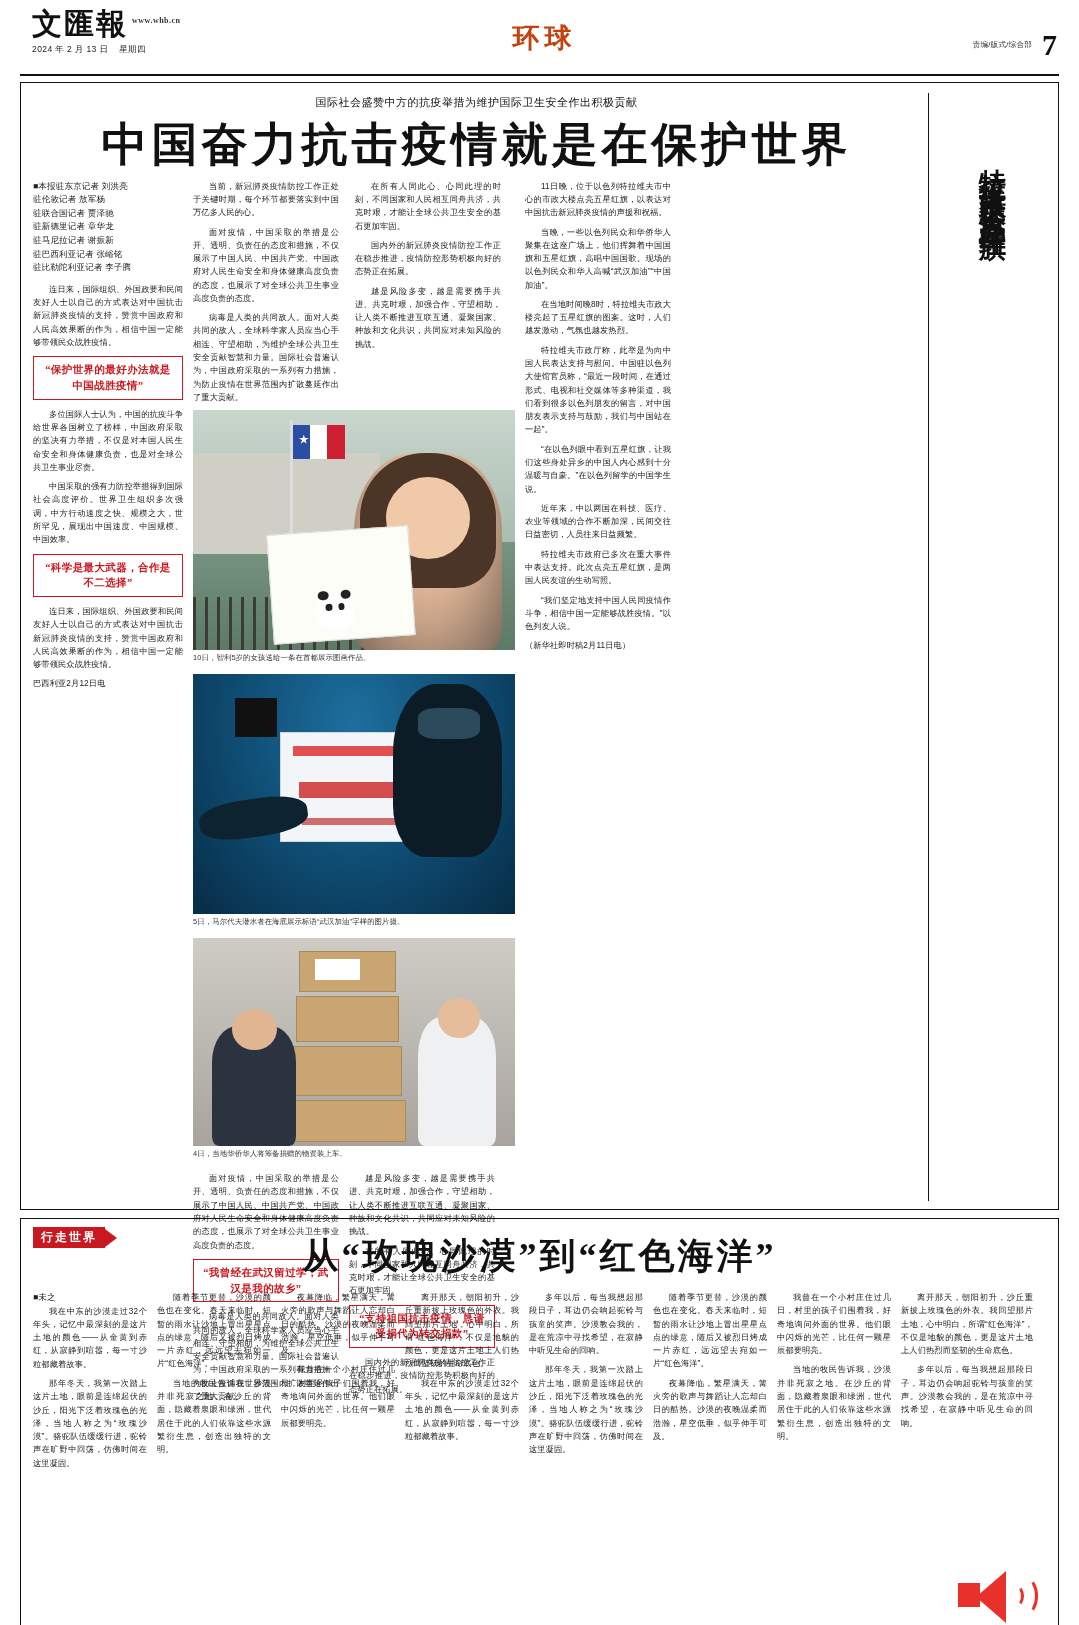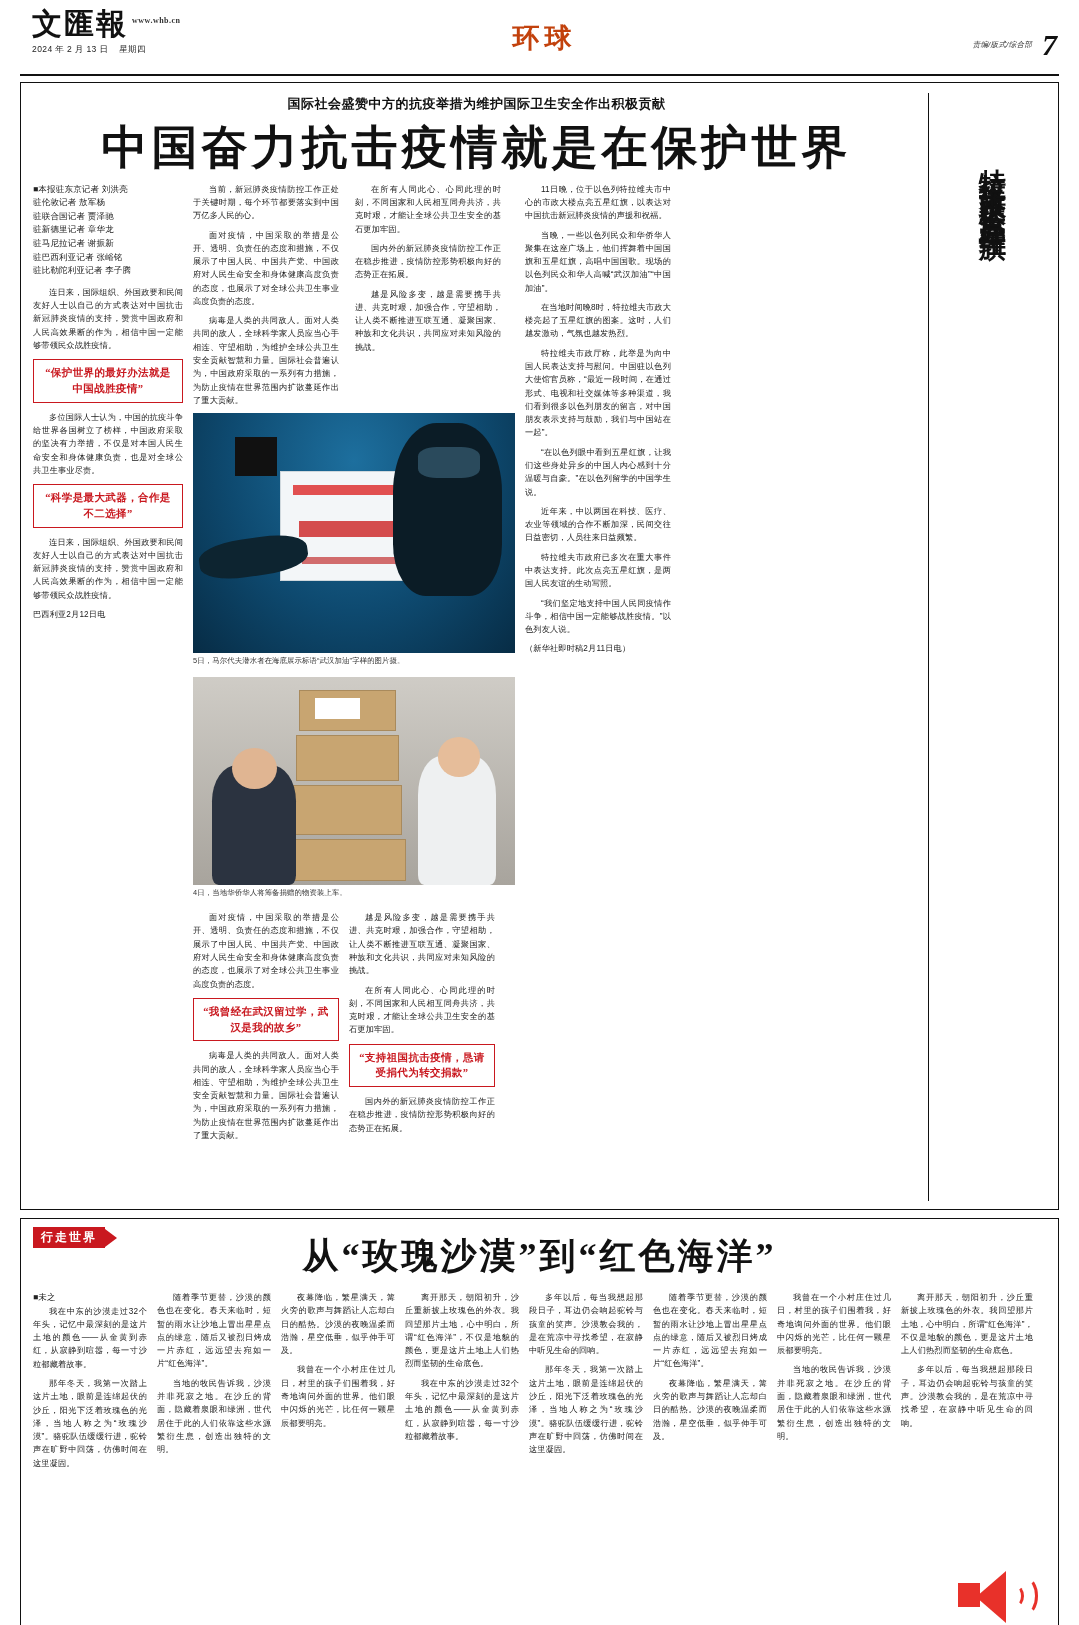--- a/index.html
+++ b/index.html
@@ -41,21 +41,21 @@
   .logo-date .wk { margin-left:8px; }
   .masthead-center {
     flex:1; text-align:center; padding-top:12px;
   }
   .section-name {
     font-family:Liberation Serif, serif;
     font-weight:bold; font-size:27px; letter-spacing:5px; color:#c2410c;
   }
   .masthead-right {
     width:190px; text-align:right; padding-top:22px;
-    display:flex; justify-content:flex-end; align-items:center; gap:10px;font-style:italic;
+    display:flex; justify-content:flex-end; align-items:center; gap:10px;
   }
   .editor-credit { font-size:7.5px; color:#333; letter-spacing:.3px; }
   .page-num {
     font-family:"Liberation Serif", serif;
     font-size:30px; font-weight:bold; color:#111; line-height:1;
   }
   .rule-thick { height:2px; background:#111; margin:2px 20px 0 20px; }
 
   
   .frame {
@@ -71,22 +71,22 @@
     width:118px;
     border-left:1px solid #111;
     padding-left:10px;
     position:relative;
   }
 
   
   .kicker {
     text-align:center;
     font-family:"Liberation Serif", serif;
-    font-weight:bold;
-    font-size:13px;
+    font-weight:normal;
+    font-size:11px;
     letter-spacing:.5px;
     color:#111;
     margin-top:2px;
   }
   .headline {
     text-align:center;
     font-family:"Liberation Serif", serif;
     font-weight:bold;
     font-size:46px;
     letter-spacing:4px;
@@ -312,40 +312,64 @@
             <div class="byline-line">驻伦敦记者 敖军杨</div>
             <div class="byline-line">驻联合国记者 贾泽驰</div>
             <div class="byline-line">驻新德里记者 章华龙</div>
             <div class="byline-line">驻马尼拉记者 谢振新</div>
             <div class="byline-line">驻巴西利亚记者 张峪铭</div>
             <div class="byline-line">驻比勒陀利亚记者 李子腾</div>
           </div>
           <p class="ptext indent">连日来，国际组织、外国政要和民间友好人士以自己的方式表达对中国抗击新冠肺炎疫情的支持，赞赏中国政府和人民高效果断的作为，相信中国一定能够带领民众战胜疫情。</p>
           <div class="quote-box">“保护世界的最好办法就是中国战胜疫情”</div>
           <p class="ptext indent">多位国际人士认为，中国的抗疫斗争给世界各国树立了榜样，中国政府采取的坚决有力举措，不仅是对本国人民生命安全和身体健康负责，也是对全球公共卫生事业尽责。</p>
+          <p class="ptext indent">中国采取的强有力防控举措得到国际社会高度评价。世界卫生组织多次强调，中方行动速度之快、规模之大，世所罕见，展现出中国速度、中国规模、中国效率。</p>
           <div class="quote-box">“科学是最大武器，合作是不二选择”</div>
           <p class="ptext indent">连日来，国际组织、外国政要和民间友好人士以自己的方式表达对中国抗击新冠肺炎疫情的支持，赞赏中国政府和人民高效果断的作为，相信中国一定能够带领民众战胜疫情。</p>
           <p class="ptext">巴西利亚2月12日电</p>
         </div>
 
         <div style="width:322px;">
           <div style="display:flex; gap:16px;">
             <div class="col c2">
               <p class="ptext indent">当前，新冠肺炎疫情防控工作正处于关键时期，每个环节都要落实到中国万亿多人民的心。</p>
               <p class="ptext indent">面对疫情，中国采取的举措是公开、透明、负责任的态度和措施，不仅展示了中国人民、中国共产党、中国政府对人民生命安全和身体健康高度负责的态度，也展示了对全球公共卫生事业高度负责的态度。</p>
               <p class="ptext indent">病毒是人类的共同敌人。面对人类共同的敌人，全球科学家人员应当心手相连、守望相助，为维护全球公共卫生安全贡献智慧和力量。国际社会普遍认为，中国政府采取的一系列有力措施，为防止疫情在世界范围内扩散蔓延作出了重大贡献。</p>
             </div>
             <div class="col c3">
               <p class="ptext indent">在所有人同此心、心同此理的时刻，不同国家和人民相互同舟共济，共克时艰，才能让全球公共卫生安全的基石更加牢固。</p>
               <p class="ptext indent">国内外的新冠肺炎疫情防控工作正在稳步推进，疫情防控形势积极向好的态势正在拓展。</p>
               <p class="ptext indent">越是风险多变，越是需要携手共进、共克时艰，加强合作，守望相助，让人类不断推进互联互通、凝聚国家、种族和文化共识，共同应对未知风险的挑战。</p>
             </div>
           </div>
 
           <div class="photos">
+            <div class="photo-row">
+              <div>
+                <div class="photo ph1">
+                  <div class="ph-inner">
+                    <div class="p1-sky"></div>
+                    <div class="p1-build"></div>
+                    <div class="p1-flag-pole"></div>
+                    <div class="p1-flag"></div>
+                    <div class="p1-fence"></div>
+                    <div class="p1-girl"></div>
+                    <div class="p1-hair"></div>
+                    <div class="p1-face"></div>
+                    <div class="p1-paper">
+                      <div class="p1-panda">
+                        <div class="p1-eye1"></div>
+                          <div class="p1-eye2"></div>
+                      </div>
+                    </div>
+                  </div>
+                </div>
+                <div class="cap">10日，智利5岁的女孩送给一条在首都展示图画作品。</div>
+              </div>
+            </div>
 
             <div class="photo-row">
               <div>
                 <div class="photo ph2">
                   <div class="ph-inner">
                     <div class="p2-water"></div>
                     <div class="p2-sign"></div>
                     <div class="p2-txt1"></div>
                     <div class="p2-txt2"></div>
                     <div class="p2-txt3"></div>

